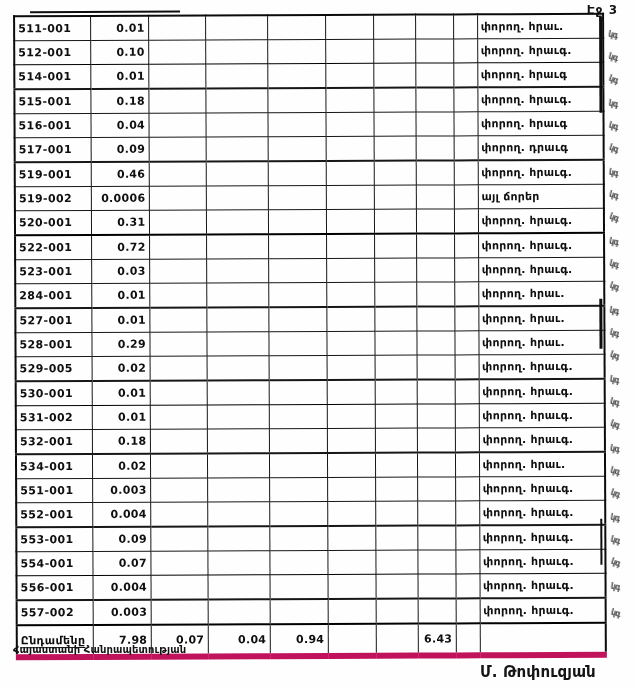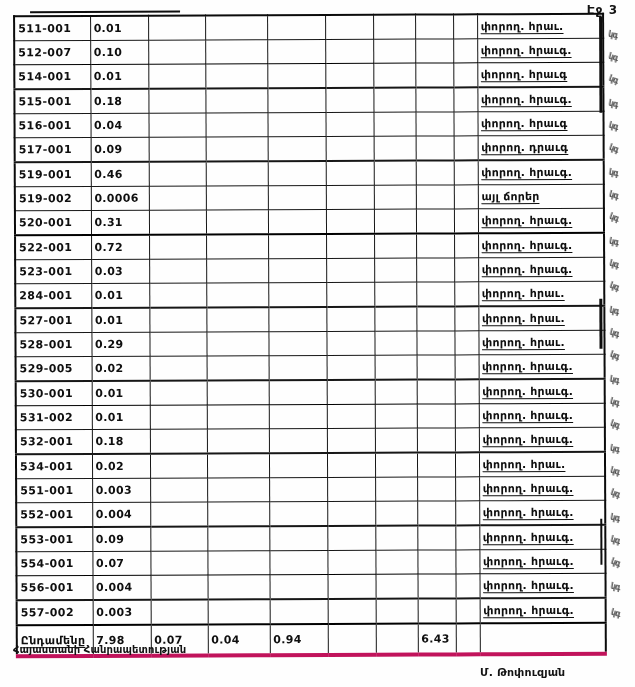--- a/index.html
+++ b/index.html
@@ -30,47 +30,47 @@
     border-collapse:collapse;table-layout:fixed;
     filter:contrast(1.05);
   }
   table.grid td{
     border:1px solid #1c1c1c;
     height:23px;padding:0 3px;overflow:hidden;white-space:nowrap;
     font-size:11px;
   }
   table.grid{border:2px solid #111;}
   td.id-cell{font-weight:bold;padding-left:8px;letter-spacing:.4px;}
-  td.val-cell{font-weight:bold;text-align:left;letter-spacing:.3px;}
+  td.val-cell{font-weight:bold;text-align:right;letter-spacing:.3px;}
   td.note-cell{
     font-size:10px;font-weight:bold;padding-left:6px;
-    text-decoration:underline;text-underline-offset:3px;text-decoration-thickness:1px;
+    text-underline-offset:3px;text-decoration-thickness:1px;
     letter-spacing:.2px;
     border-radius:11px;
   }
   tbody tr:nth-child(3n) td{border-bottom-width:2px;}
   tbody tr:nth-child(7n+2) td{border-bottom-color:#000;}
   tr.totals-row td{
-    border-top:2px solid #000;border-bottom:4px solid #be185d;
+    border-top:2px solid #000;border-bottom:6px solid #be185d;
     height:28px;font-weight:bold;
   }
   tr.totals-row td.id-cell{text-decoration:underline;text-underline-offset:3px;}
   .margin-marks span{
     position:absolute;left:608px;width:24px;
     font-size:8px;font-weight:bold;color:#2a2a2a;
     transform:rotate(14deg);filter:blur(.3px);opacity:.85;
     letter-spacing:-1px;
   }
   .artifact{position:absolute;background:#0e0e0e;}
   .footer{
     position:absolute;left:13px;top:644px;width:609px;
     font-size:10px;font-weight:bold;line-height:11.5px;letter-spacing:.1px;
   }
   .footer .signer{
-    position:absolute;left:467px;top:23px;font-size:11px;font-weight:bold;
+    position:absolute;left:467px;top:23px;font-size:15px;font-weight:bold;
   }
 </style>
 </head>
 <body>
 
 <div class="page-number">Էջ 3</div>
 
 <div class="scan">
 
   <table class="grid">
@@ -94,21 +94,21 @@
     <td></td>
     <td></td>
     <td></td>
     <td></td>
     <td></td>
     <td></td>
     <td class="note-cell">փորող. հրաւ.</td>
   </tr>
 
   <tr>
-    <td class="id-cell">512-007</td>
+    <td class="id-cell">512-001</td>
     <td class="val-cell">0.10</td>
     <td></td>
     <td></td>
     <td></td>
     <td></td>
     <td></td>
     <td></td>
     <td></td>
     <td class="note-cell">փորող. հրաւգ.</td>
   </tr>

